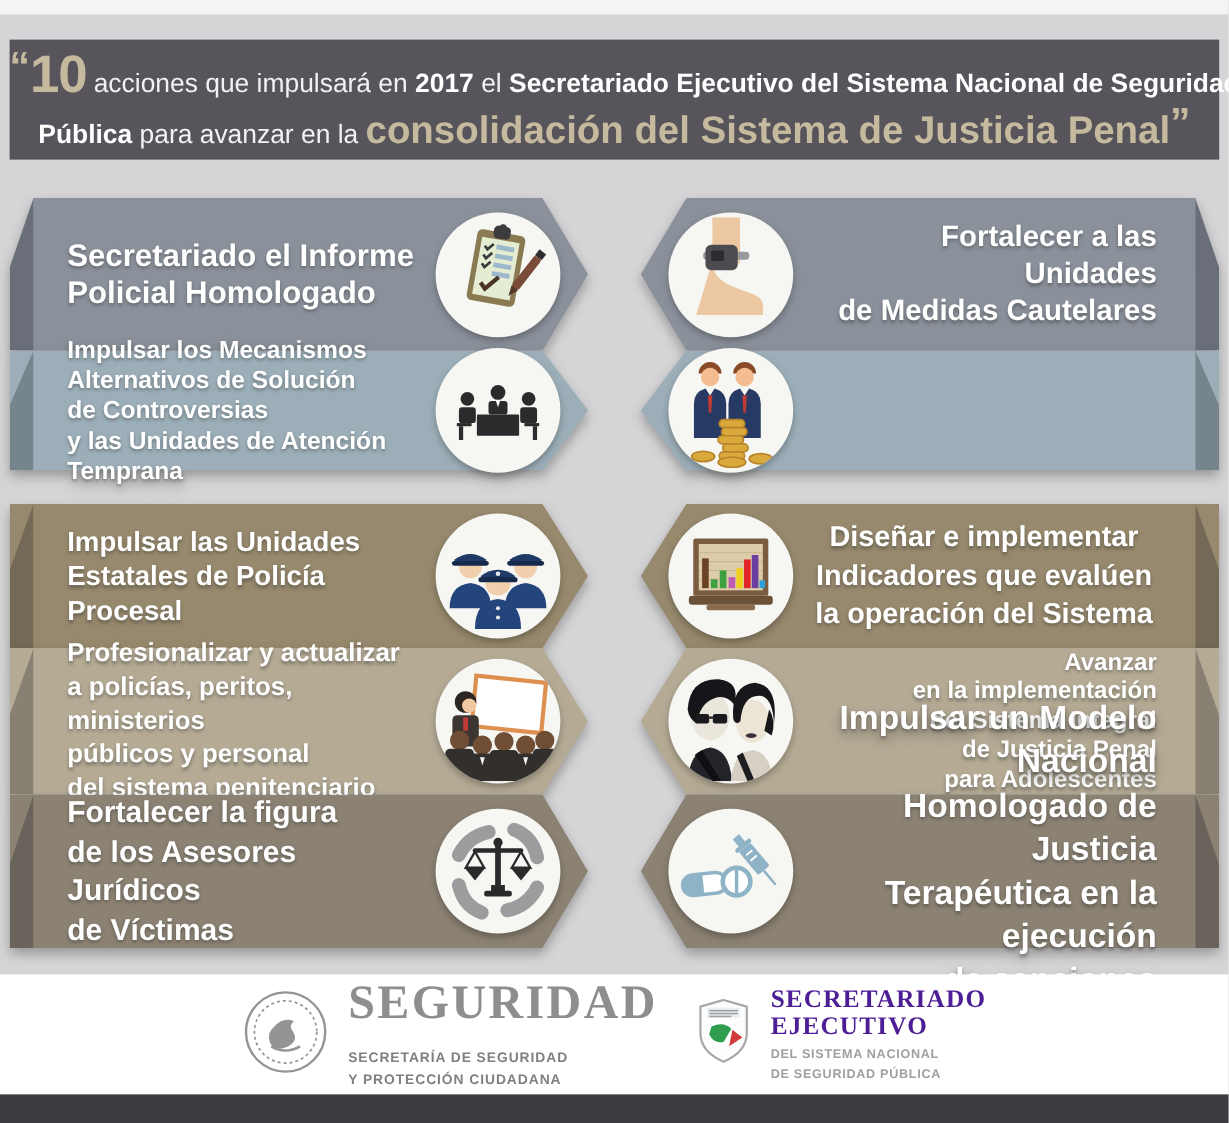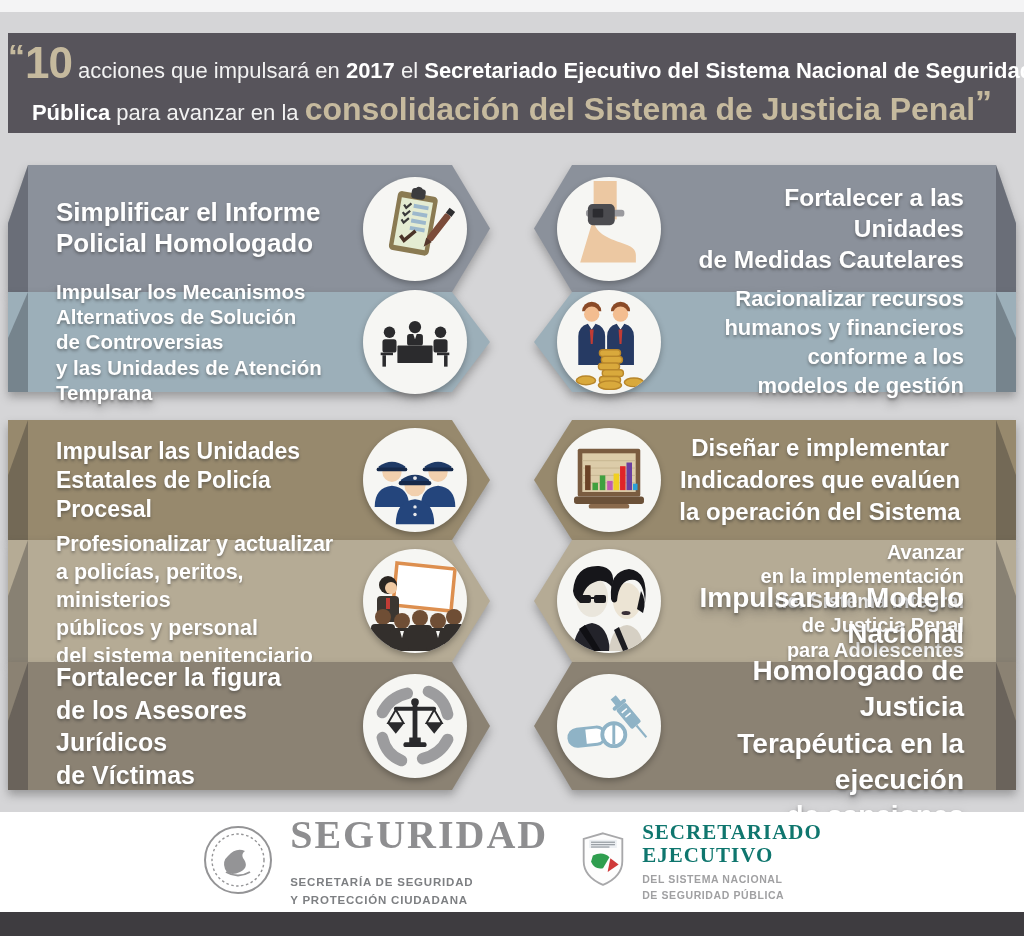--- a/index.html
+++ b/index.html
@@ -90,21 +90,21 @@
     display:flex; align-items:center; justify-content:center; gap:32px;
   }
   .logo-group{display:flex; align-items:center; gap:16px;}
   .seg-title{
     font-family:"Liberation Serif", serif; font-weight:700; font-size:40px;
     color:#8e8e90; letter-spacing:2px; line-height:1;
   }
   .seg-sub{margin-top:19px; font-size:11.5px; font-weight:700; color:#7d7f82; letter-spacing:.8px; line-height:1.5;}
   .sec-title{
     font-family:"Liberation Serif", serif; font-weight:700; font-size:21px;
-    color:#0f766e; letter-spacing:1px; line-height:1.1;
+    color:#4c1d95; letter-spacing:1px; line-height:1.1;
   }
   .sec-sub{margin-top:5px; font-size:10.5px; font-weight:700; color:#a0a0a2; letter-spacing:.6px; line-height:1.5;}
   .bottom-bar{position:absolute; top:912px; left:0; right:0; height:24px; background:var(--footer-bar);}
 </style>
 </head>
 <body>
 
 <div class="page">
   <div class="top-strip"></div>
 
@@ -113,21 +113,21 @@
       <span class="h-quote">“</span><span class="h-num">10</span><span class="h-reg"> acciones que impulsará en </span><span class="h-bold">2017</span><span class="h-reg"> el </span><span class="h-bold">Secretariado Ejecutivo del Sistema Nacional de Seguridad</span>
     </div>
     <div class="h-line">
       <span class="h-bold">Pública</span><span class="h-reg"> para  avanzar en la </span><span class="h-hl">consolidación del Sistema de Justicia Penal</span><span class="h-quote2">”</span>
     </div>
   </div>
 
   <div class="col col-left">
 
     <div class="banner left r0" style="--c: #8b919b;">
-      <div class="txt">Simplificar el Informe
+      <div class="txt">Secretariado el Informe
 Policial Homologado</div>
       <div class="icon-circle">
         <svg width="88" height="88" viewBox="0 0 100 100">
           <g transform="rotate(10 50 50)">
             <rect x="24" y="10" width="46" height="68" rx="5" fill="#8a7a52"></rect>
             <rect x="29" y="17" width="36" height="55" fill="#e4ecd2"></rect>
             <rect x="39" y="4" width="16" height="12" rx="4" fill="#3c3c3e"></rect>
             <circle cx="47" cy="6" r="4" fill="#3c3c3e"></circle>
             <rect x="44" y="22" width="17" height="4.5" fill="#9cb8cc"></rect>
             <rect x="44" y="30.5" width="17" height="4.5" fill="#9cb8cc"></rect>
@@ -272,24 +272,20 @@
           <rect x="34" y="0" width="24" height="40" fill="#ecc8a2"></rect>
           <path d="M34 38 c0 14 10 20 28 26 c12 4 16 7 16 13 v8 h-58 z" fill="#ecc8a2"></path>
           <rect x="26" y="30" width="40" height="7" rx="3" fill="#9a9a9e"></rect>
           <rect x="28" y="24" width="28" height="22" rx="5" fill="#4c4c50"></rect>
           <rect x="33" y="29" width="11" height="9" rx="1" fill="#2c2c30"></rect>
         </svg>
       </div>
     </div>
 
     <div class="banner right r1" style="--c: #9cafb9;">
-      <div class="txt">Racionalizar recursos
-humanos y financieros
-conforme a los
-modelos de gestión</div>
       <div class="icon-circle">
         <svg width="96" height="96" viewBox="0 0 100 100">
           <g>
             <path d="M22 18 a10 10 0 0 1 20 0 z" fill="#8a4a28"></path>
             <circle cx="32" cy="21" r="8" fill="#f3bd90"></circle>
             <path d="M18 74 v-30 q0 -10 10 -13 l4 6 l4 -6 q10 3 10 13 v30 z" fill="#263a63"></path>
             <polygon points="30,37 34,37 33,52 31,52" fill="#c23c35"></polygon>
           </g>
           <g>
             <path d="M52 18 a10 10 0 0 1 20 0 z" fill="#8a4a28"></path>

